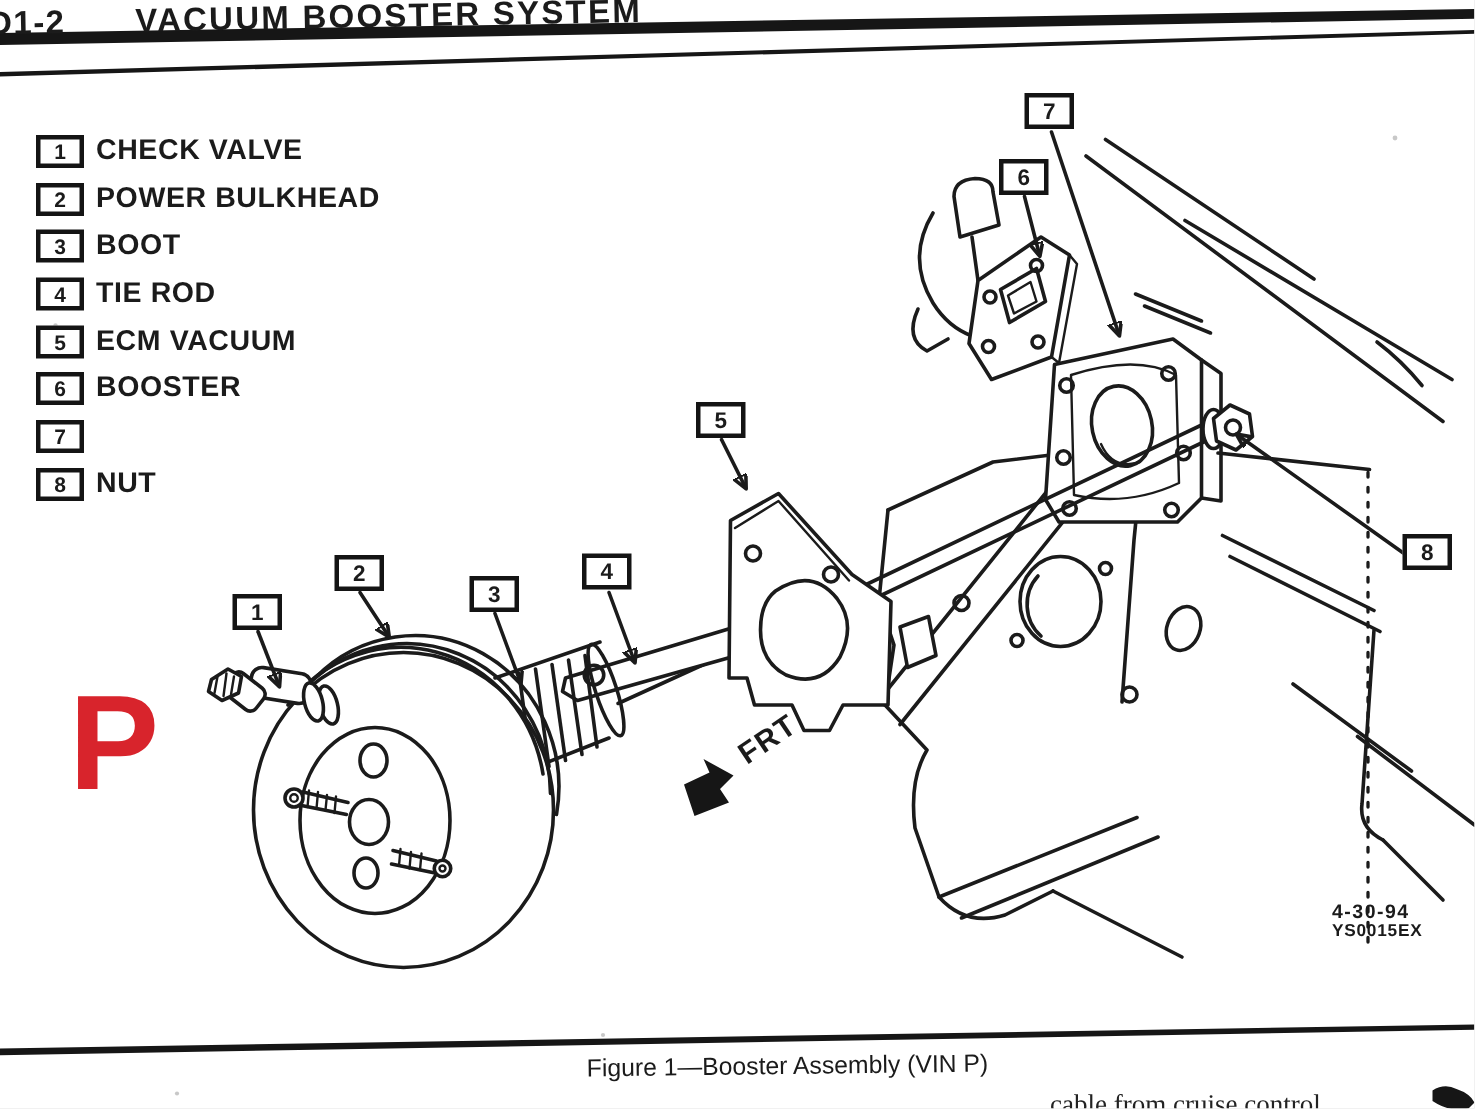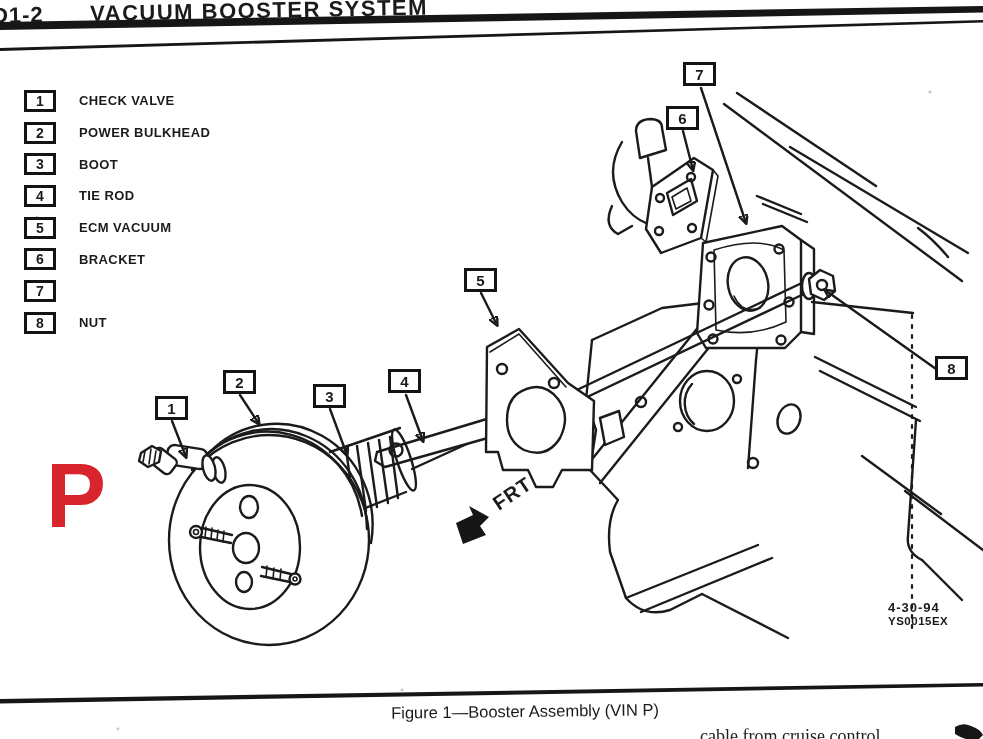--- a/index.html
+++ b/index.html
@@ -17,21 +17,21 @@
   .ink .noise{fill:#9a9a9a;stroke:none;opacity:.55;}
 
   .hdr{position:absolute;left:-8px;top:3px;z-index:2;transform:rotate(-1.1deg);transform-origin:left center;white-space:nowrap;}
   .hdr .code{font-size:22px;font-weight:bold;letter-spacing:1px;}
   .hdr .title{font-size:22px;font-weight:bold;letter-spacing:1.5px;margin-left:42px;}
 
   .legend{position:absolute;left:24px;top:85px;z-index:2;}
   .lrow{display:flex;align-items:center;height:31.7px;}
   .lbox{box-sizing:border-box;width:32px;height:22px;border:3px solid #141414;background:#fff;
         display:flex;align-items:center;justify-content:center;font-size:14px;font-weight:bold;flex:0 0 auto;}
-  .llab{margin-left:23px;font-size:13px;font-weight:bold;letter-spacing:.4px;white-space:nowrap;}
+  .llab{margin-left:8px;font-size:19px;font-weight:bold;letter-spacing:.4px;white-space:nowrap;}
 
   .callout{position:absolute;z-index:3;box-sizing:border-box;width:33px;height:24px;border:3px solid #141414;
         background:#fff;display:flex;align-items:center;justify-content:center;font-size:15px;font-weight:bold;}
 
   .red-p{position:absolute;left:46px;top:451px;z-index:2;font-size:90px;font-weight:bold;line-height:1;color:#d8242c;}
 
   .frt{position:absolute;left:495px;top:494px;z-index:3;font-size:20px;font-weight:bold;letter-spacing:1px;
        transform:rotate(-34deg);transform-origin:left center;}
 
   .figmeta{position:absolute;left:888px;top:600px;width:92px;z-index:2;text-align:left;font-weight:bold;}
@@ -250,21 +250,21 @@
     <div class="lrow">
       <span class="lbox">4</span>
       <span class="llab">TIE ROD</span>
     </div>
     <div class="lrow">
       <span class="lbox">5</span>
       <span class="llab">ECM VACUUM</span>
     </div>
     <div class="lrow">
       <span class="lbox">6</span>
-      <span class="llab">BRACKET</span>
+      <span class="llab">BOOSTER</span>
     </div>
     <div class="lrow">
       <span class="lbox">7</span>
     </div>
     <div class="lrow">
       <span class="lbox">8</span>
       <span class="llab">NUT</span>
     </div>
   </div>
 

